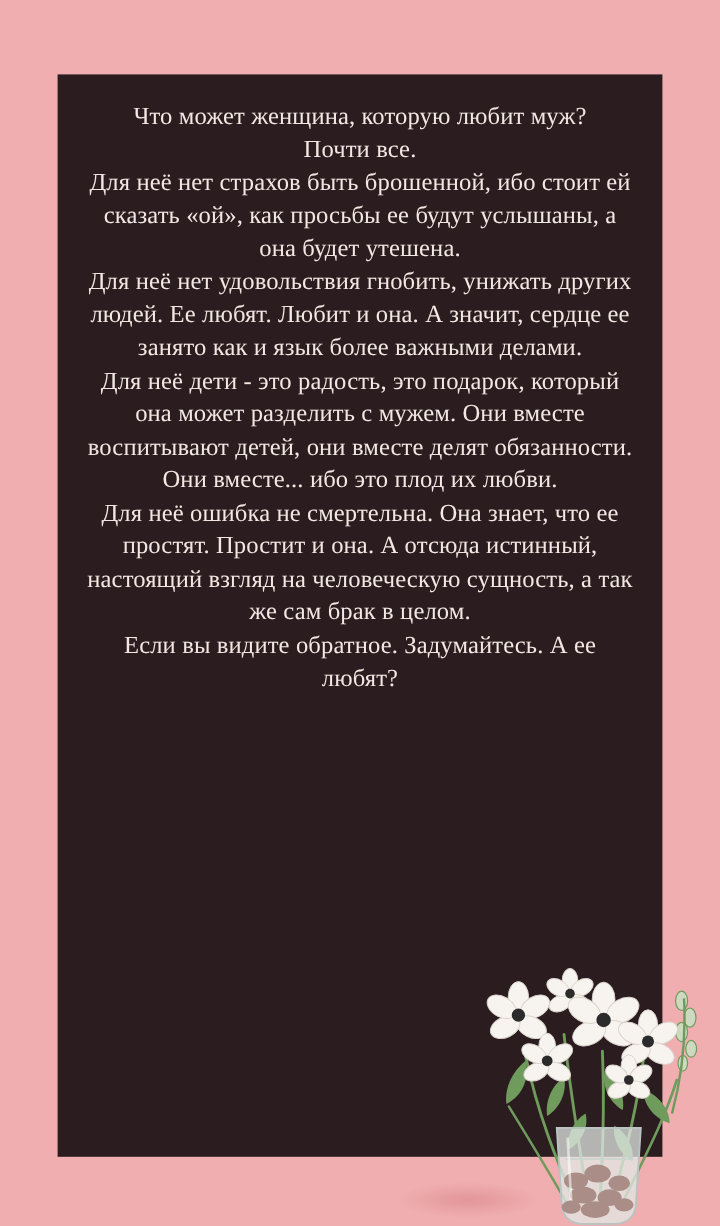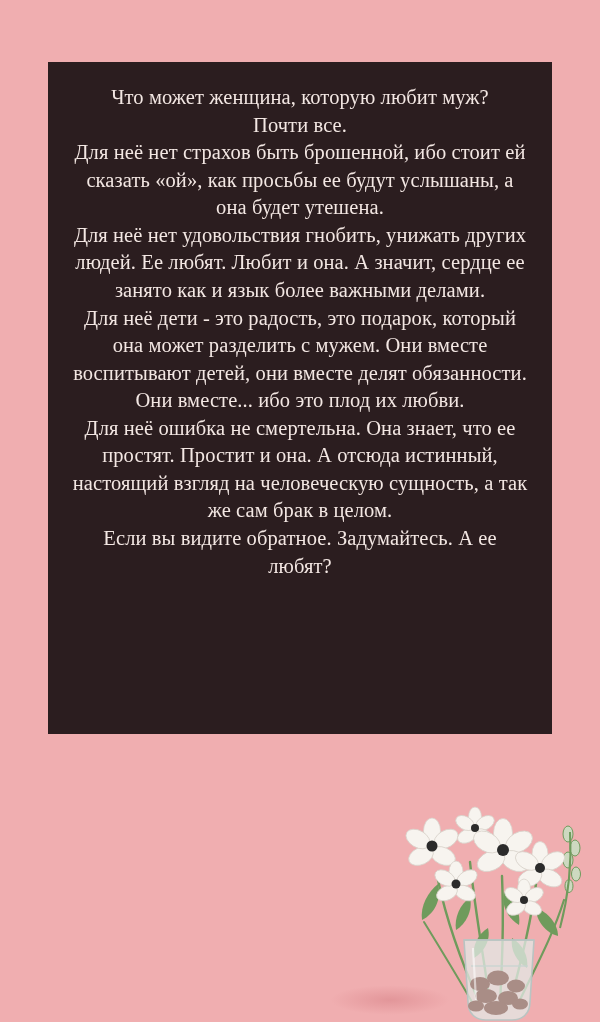--- a/index.html
+++ b/index.html
@@ -18,21 +18,21 @@
     position: relative;
     width: 600px;
     height: 1022px;
     background: #f0aeb0;
   }
   #quote-card {
     position: absolute;
     left: 48px;
     top: 62px;
     width: 504px;
-    height: 672px;
+    height: 902px;
     background: #2b1d1f;
     box-sizing: border-box;
     padding: 22px 18px 18px 18px;
     display: flex;
     flex-direction: column;
     align-items: flex-end;
     justify-content: flex-start;
   }
   #quote-text {
     color: #f3e7e3;

